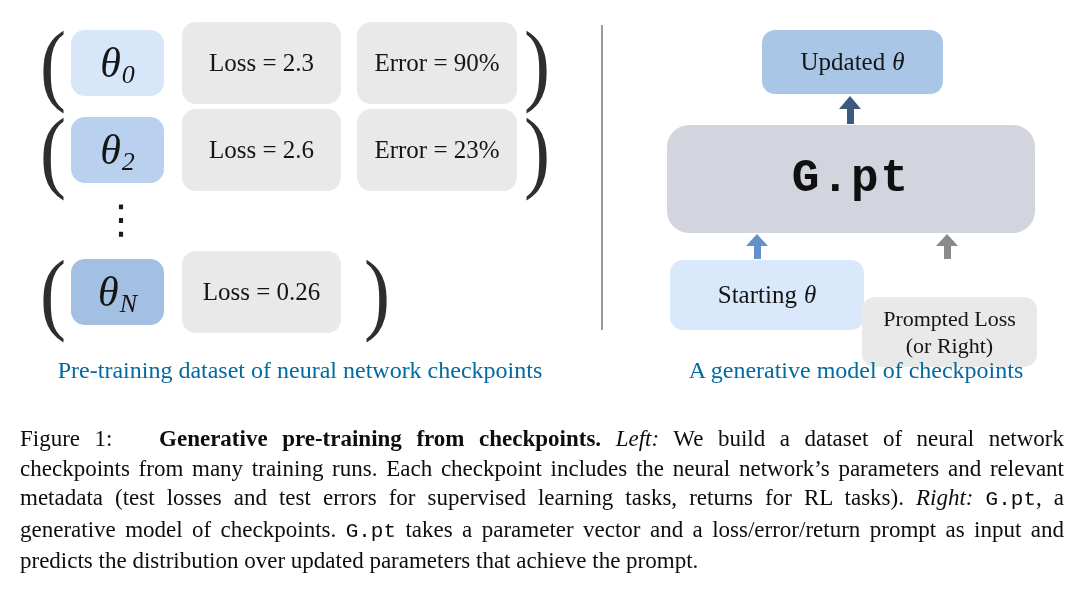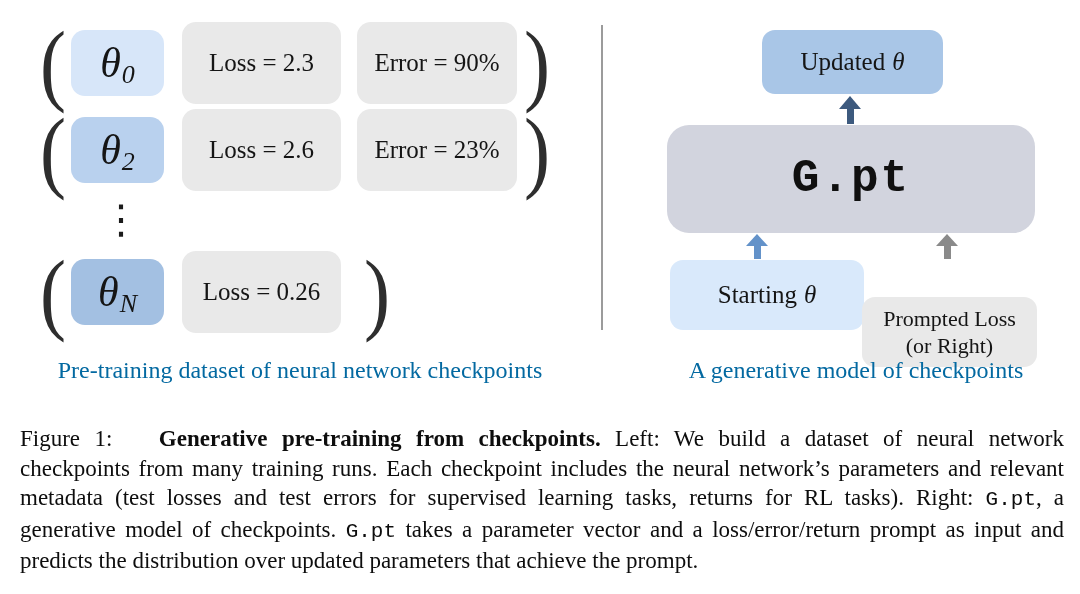--- a/index.html
+++ b/index.html
@@ -171,21 +171,21 @@
   .caption {
     position: absolute;
     left: 20px; top: 424px;
     width: 1044px;
     font-size: 23px;
     line-height: 29.5px;
     text-align: justify;
     color: #0d0d0d;
   }
   .caption .bold   { font-weight: bold; margin-left: 32px; }
-  .caption .italic { }
+  .caption .italic { font-style: italic; }
   .caption .mono   {
     font-family: "Liberation Mono", monospace;
     font-size: 21px;
   }
 </style>
 </head>
 <body>
 
 <div class="figure">
 

